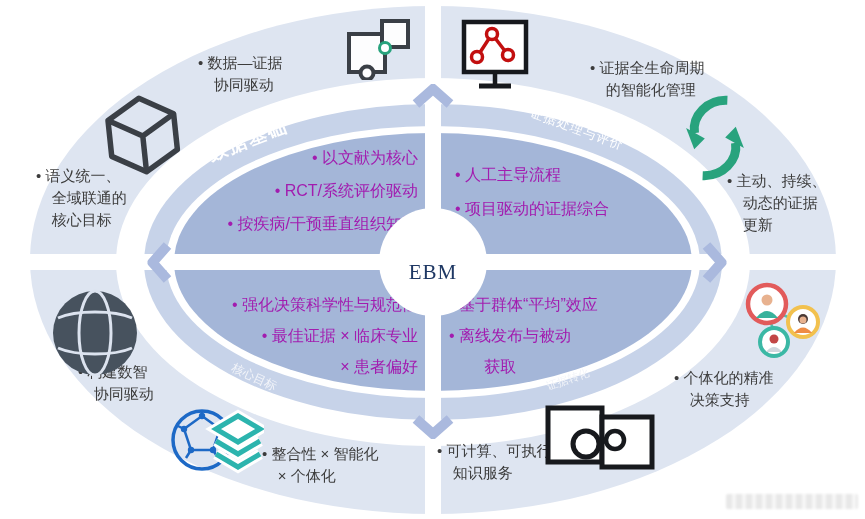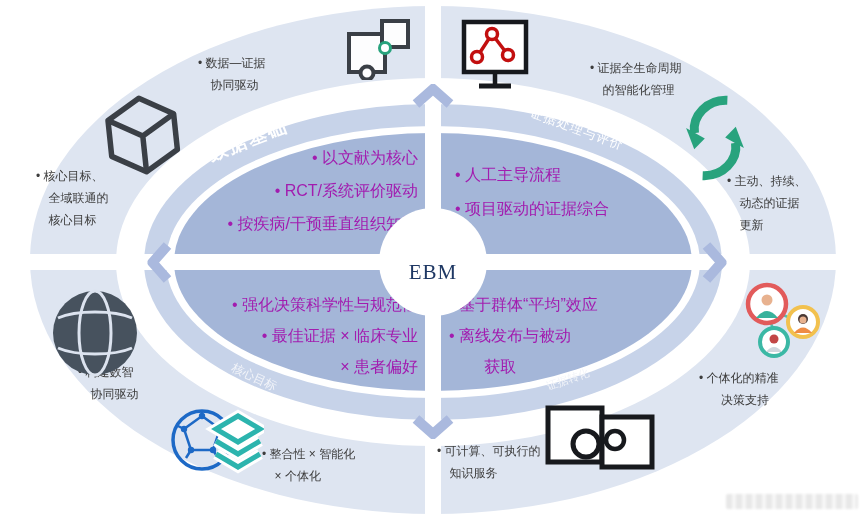--- a/index.html
+++ b/index.html
@@ -17,27 +17,27 @@
     background:#fff;display:flex;align-items:center;justify-content:center;}
   .ebm{font-family:"Liberation Serif","DejaVu Serif",serif;font-size:21px;color:#1f3864;letter-spacing:1px;margin-top:20px;}
   .line{display:block;white-space:nowrap;}
   .indent{padding-left:1.05em;}
   .indent2{padding-left:2.2em;}
   .qtext{position:absolute;font-size:16px;color:#a21caf;font-weight:500;}
   .q-tl{left:160px;top:141px;width:258px;text-align:right;line-height:33px;}
   .q-tr{left:455px;top:158px;line-height:34px;}
   .q-bl{left:160px;top:289px;width:258px;text-align:right;line-height:31px;}
   .q-br{left:449px;top:289px;line-height:31px;}
-  .otext{position:absolute;font-size:12px;color:#3c3c3c;line-height:22px;}
+  .otext{position:absolute;font-size:15px;color:#3c3c3c;line-height:22px;}
   .o-tl{left:198px;top:52px;}
   .o-tr{left:542px;top:57px;margin-left:48px;}
   .o-left{left:36px;top:165px;}
   .o-right{left:727px;top:170px;}
   .o-globe{left:78px;top:361px;}
-  .o-avatars{left:699px;top:367px;text-align:center;}
+  .o-avatars{left:674px;top:367px;}
   .o-layers{left:262px;top:443px;}
   .o-knowledge{left:437px;top:440px;}
   .ringlabel{position:absolute;color:#ffffff;white-space:nowrap;}
   .rl-tl{left:206px;top:127px;font-size:19px;font-weight:bold;letter-spacing:2px;transform:rotate(-21deg);}
   .rl-tr{left:528px;top:120px;font-size:13px;letter-spacing:1px;transform:rotate(20deg);}
   .rl-bl{left:230px;top:369px;font-size:12px;color:#f2f4f9;transform:rotate(25deg);}
   .rl-br{left:546px;top:372px;font-size:11px;color:#f2f4f9;transform:rotate(-19deg);}
   .chevron{position:absolute;}
   .chv-top{left:411px;top:84px;}
   .chv-bottom{left:411px;top:414px;transform:rotate(180deg);}
@@ -112,21 +112,21 @@
 
   <div class="otext o-tl">
     <span class="line">• 数据—证据</span>
     <span class="line indent">协同驱动</span>
   </div>
   <div class="otext o-tr">
     <span class="line">• 证据全生命周期</span>
     <span class="line indent">的智能化管理</span>
   </div>
   <div class="otext o-left">
-    <span class="line">• 核心目标、</span>
+    <span class="line">• 语义统一、</span>
     <span class="line indent">全域联通的</span>
     <span class="line indent">核心目标</span>
   </div>
   <div class="otext o-right">
     <span class="line">• 主动、持续、</span>
     <span class="line indent">动态的证据</span>
     <span class="line indent">更新</span>
   </div>
   <div class="otext o-globe">
     <span class="line">• 构建数智</span>

